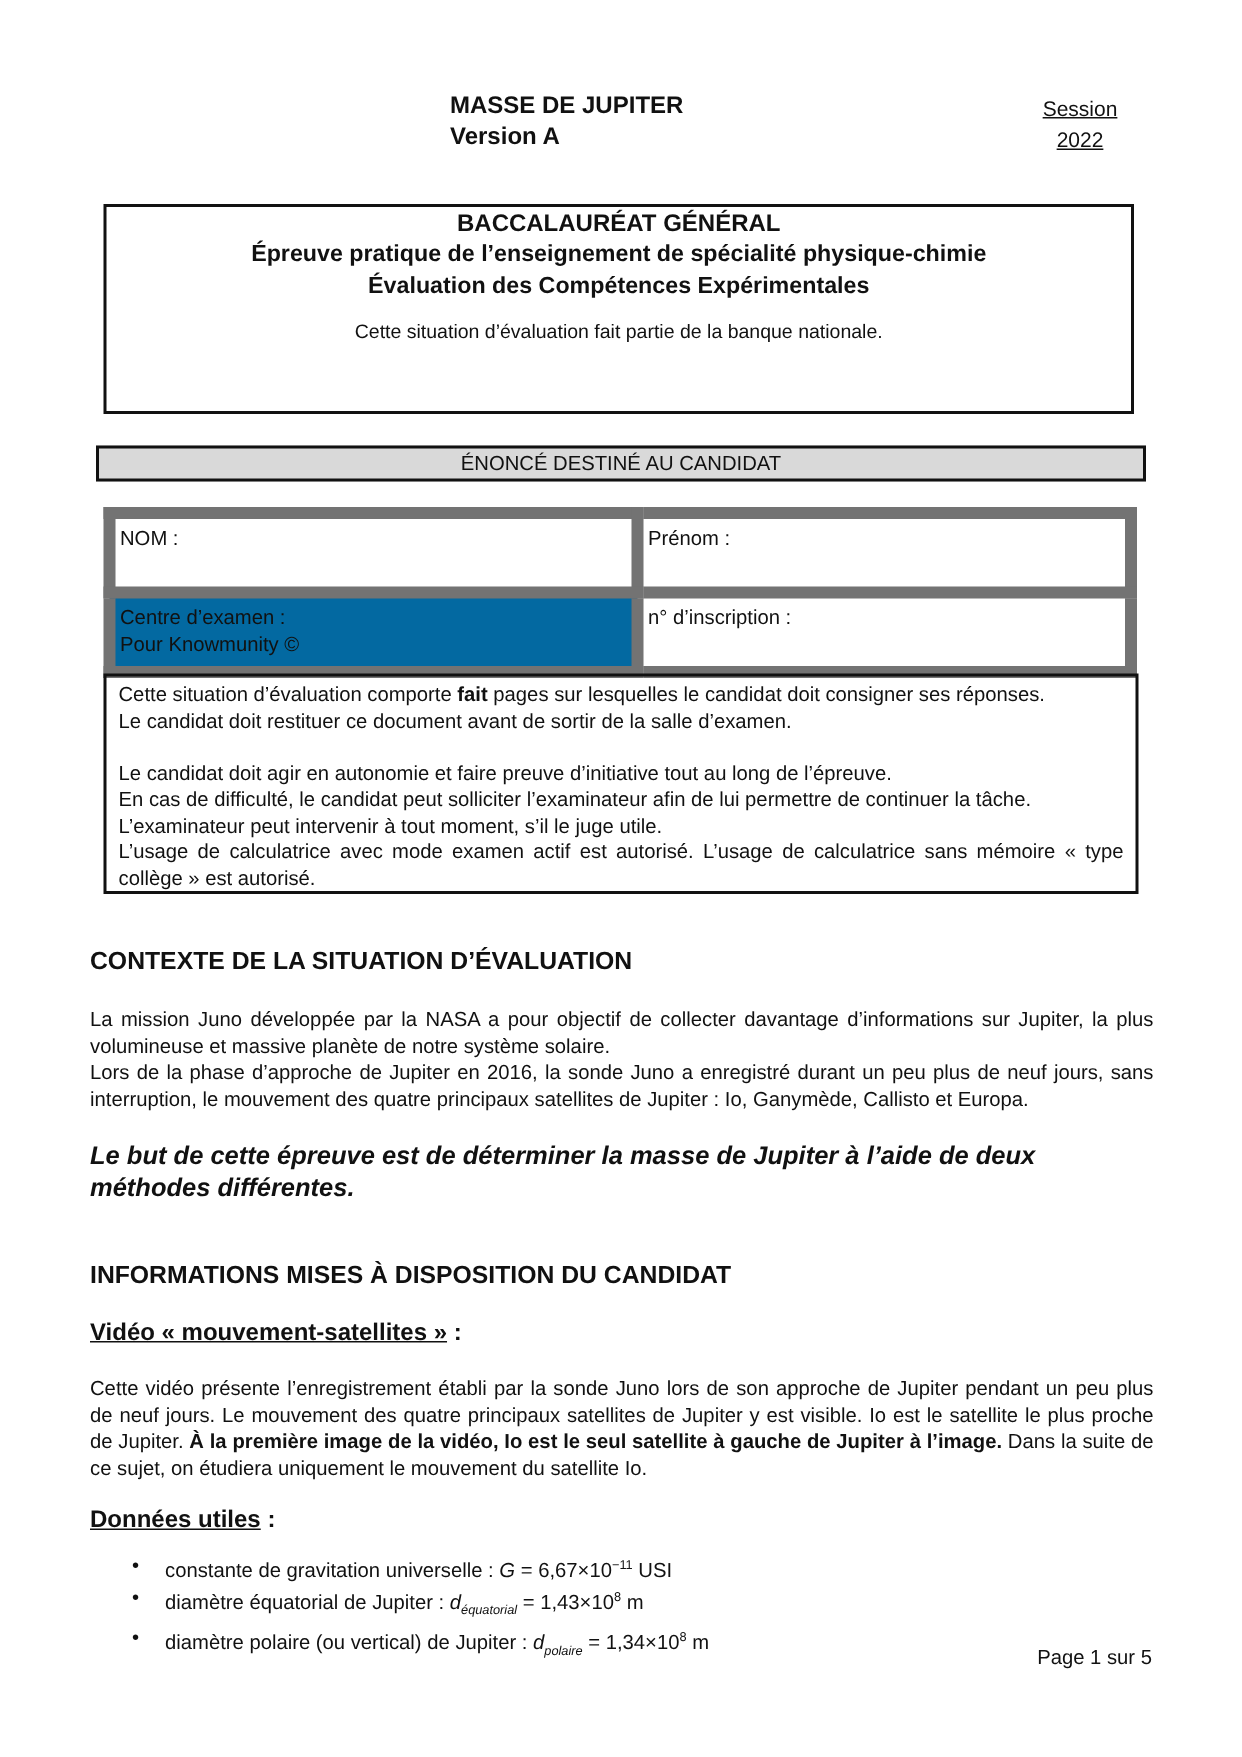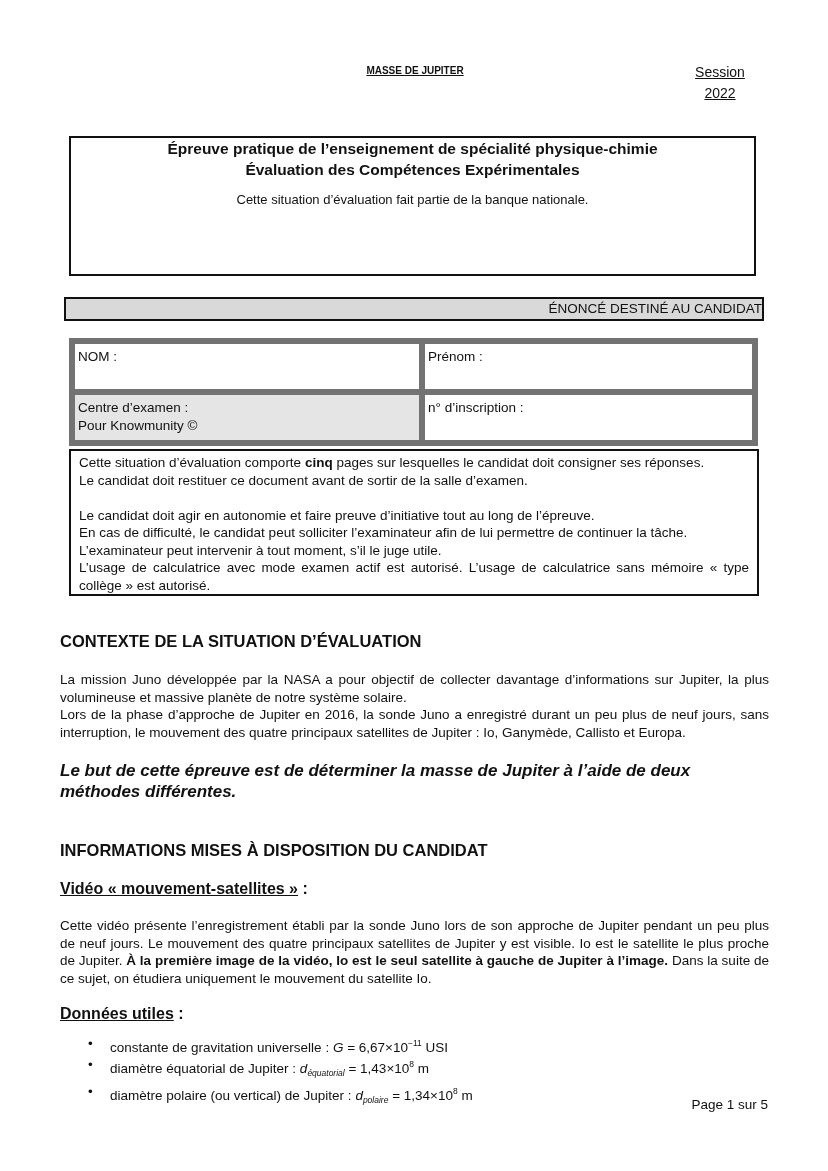--- a/index.html
+++ b/index.html
@@ -1,39 +1,39 @@
 <!DOCTYPE html>
 <html><head>
 <meta charset="utf-8">
 <style>
   html, body { margin: 0; padding: 0; background: #ffffff; }
   body { width: 828px; height: 1171px; position: relative; overflow: hidden;
          font-family: "Liberation Sans", sans-serif; color: #111; }
   .abs { position: absolute; }
 
-  .hdr-title { left: 300px; width: 230px; top: 60px; text-align: center;
-               font-weight: bold; font-size: 10px; line-height: 21px; text-decoration: underline; }
+  .hdr-title { left: 300px; width: 230px; top: 60px; 
+               font-weight: bold; font-size: 16px; line-height: 21px; }
   .hdr-session { left: 680px; width: 80px; top: 62px; text-align: center;
                  font-size: 14px; line-height: 21px; text-decoration: underline; }
 
   .bac-box { left: 69px; top: 136px; width: 687px; height: 140px;
              border: 2px solid #111; box-sizing: border-box; text-align: center; }
   .bac-h { font-weight: bold; font-size: 16px; margin-top: 3px; }
   .bac-sub { font-weight: bold; font-size: 15.5px; line-height: 21px; }
   .bac-note { font-size: 13px; margin-top: 12px; }
 
   .enonce { left: 64px; top: 297px; width: 700px; height: 24px;
             background: #d9d9d9; border: 2.5px solid #111; box-sizing: border-box;
-            text-align: right; font-size: 13.5px; line-height: 19px; }
+            text-align: center; font-size: 13.5px; line-height: 19px; }
 
   table.cand { position: absolute; left: 69px; top: 338px; width: 689px;
                border-collapse: collapse; font-size: 13.5px; }
-  table.cand td { border: 6px solid #737373; vertical-align: top; padding: 4px 3px;
+  table.cand td { border: 8px solid #737373; vertical-align: top; padding: 4px 3px;
                   height: 37px; line-height: 18px; }
-  table.cand td.lav { background: #e5e5e5; }
+  table.cand td.lav { background: #0369a1; }
   table.cand td.c1 { width: 338px; }
 
   .rules { left: 69px; top: 449px; width: 690px; height: 147px;
            border: 2px solid #111; box-sizing: border-box; padding: 3px 8px;
            font-size: 13.5px; line-height: 17.5px; }
   .rules p { margin: 0; }
   .rules .gap { height: 17.5px; }
   .rules .just { text-align: justify; }
 
   .sec-h { font-weight: bold; font-size: 16.5px; }
@@ -48,27 +48,29 @@
   sub.small { font-size: 8.5px; font-style: italic; }
   sup.small { font-size: 8.5px; }
 
   .pagenum { left: 640px; width: 128px; top: 1097px; text-align: right; font-size: 13.5px; }
 </style>
 </head>
 <body>
 
 <div class="abs hdr-title">
   <div>MASSE DE JUPITER</div>
+  <div>Version A</div>
 </div>
 <div class="abs hdr-session">
   <div>Session</div>
   <div>2022</div>
 </div>
 
 <div class="abs bac-box">
+  <div class="bac-h">BACCALAURÉAT GÉNÉRAL</div>
   <div class="bac-sub">
     <div>Épreuve pratique de l’enseignement de spécialité physique-chimie</div>
     <div>Évaluation des Compétences Expérimentales</div>
   </div>
   <div class="bac-note">Cette situation d’évaluation fait partie de la banque nationale.</div>
 </div>
 
 <div class="abs enonce">ÉNONCÉ DESTINÉ AU CANDIDAT</div>
 
 <table class="cand">
@@ -81,21 +83,21 @@
     <td class="c1 lav">
       <div>Centre d’examen :</div>
       <div>Pour Knowmunity ©</div>
     </td>
     <td><span>n° d’inscription :</span></td>
   </tr>
 </tbody>
   </table>
 
 <div class="abs rules">
-  <p><span>Cette situation d’évaluation comporte </span><b>cinq</b><span> pages sur lesquelles le candidat doit consigner ses réponses.</span></p>
+  <p><span>Cette situation d’évaluation comporte </span><b>fait</b><span> pages sur lesquelles le candidat doit consigner ses réponses.</span></p>
   <p>Le candidat doit restituer ce document avant de sortir de la salle d’examen.</p>
   <div class="gap"></div>
   <p>Le candidat doit agir en autonomie et faire preuve d’initiative tout au long de l’épreuve.</p>
   <p>En cas de difficulté, le candidat peut solliciter l’examinateur afin de lui permettre de continuer la tâche.</p>
   <p>L’examinateur peut intervenir à tout moment, s’il le juge utile.</p>
   <p class="just">L’usage de calculatrice avec mode examen actif est autorisé. L’usage de calculatrice sans mémoire « type collège » est autorisé.</p>
 </div>
 
 <div class="abs sec-h" style="left:60px; top:632px;">CONTEXTE DE LA SITUATION D’ÉVALUATION</div>
 <div class="abs para" style="left:60px; top:671px; width:709px;">La mission Juno développée par la NASA a pour objectif de collecter davantage d’informations sur Jupiter, la plus volumineuse et massive planète de notre système solaire.</div>

